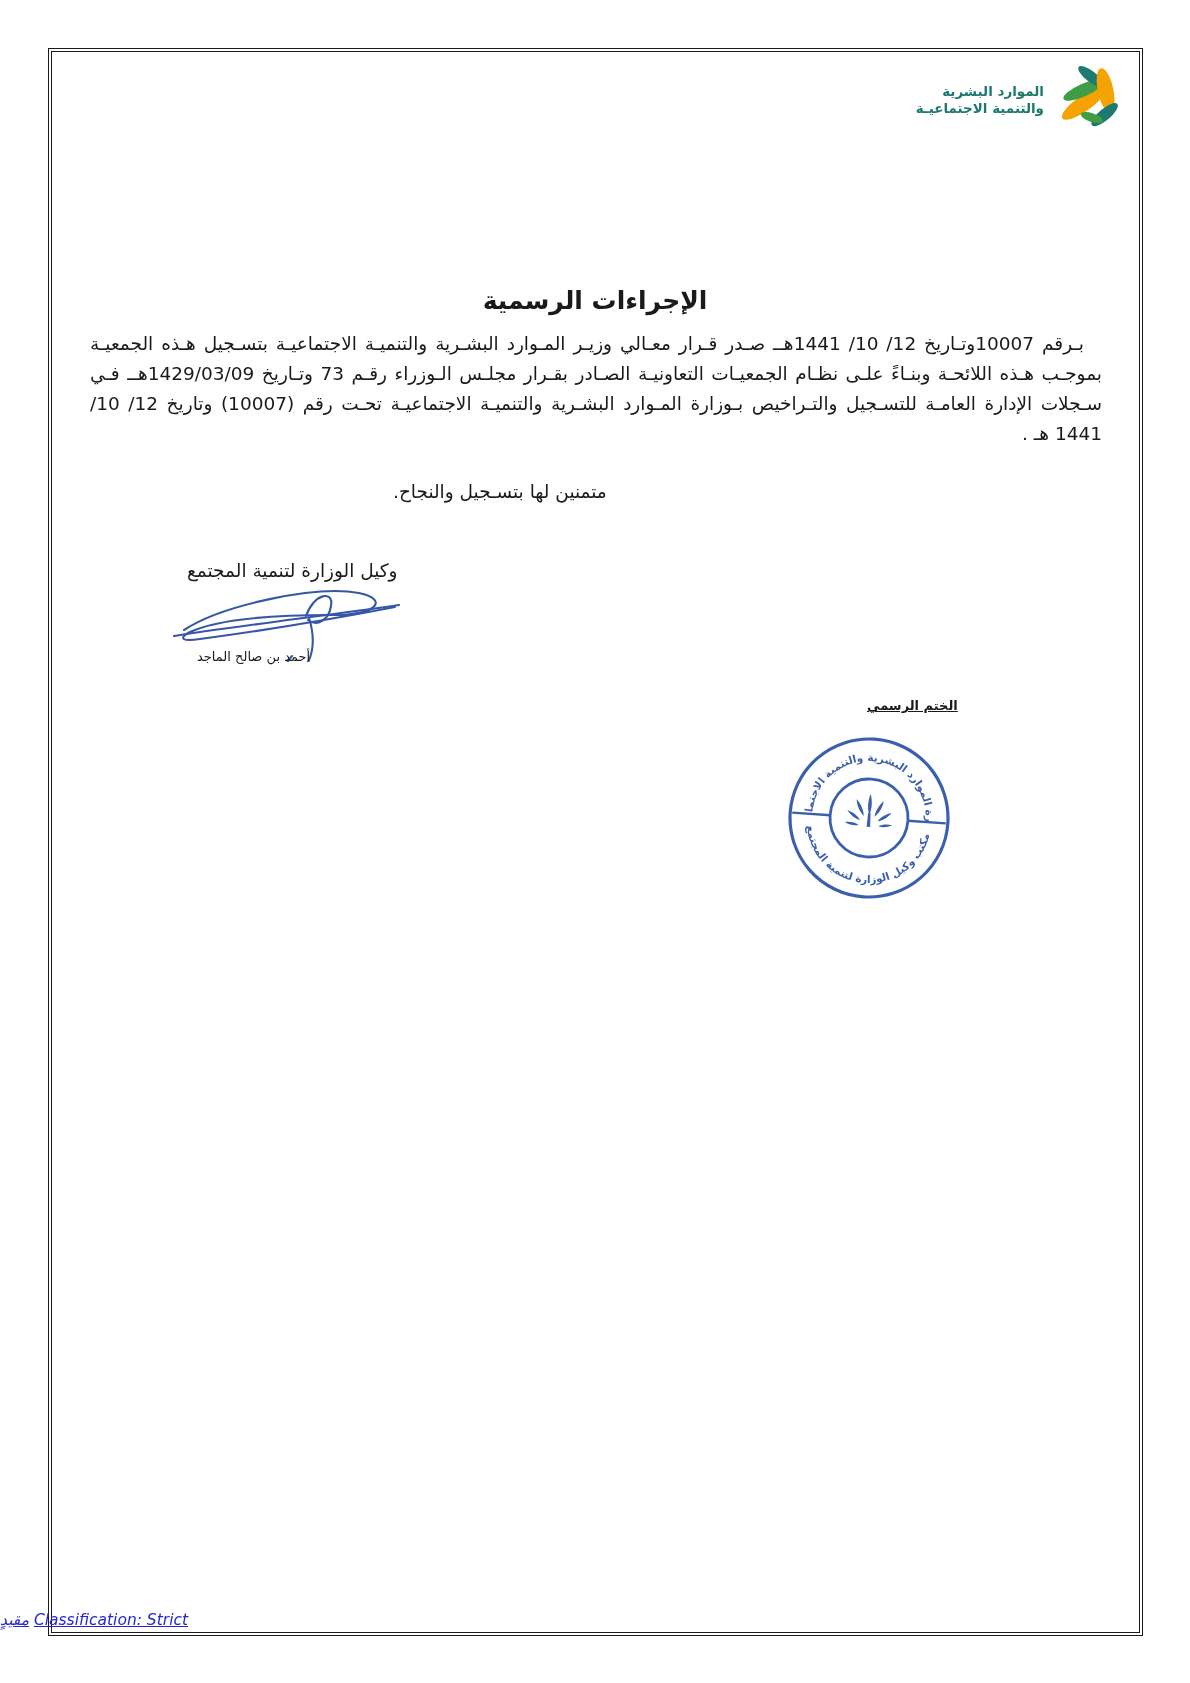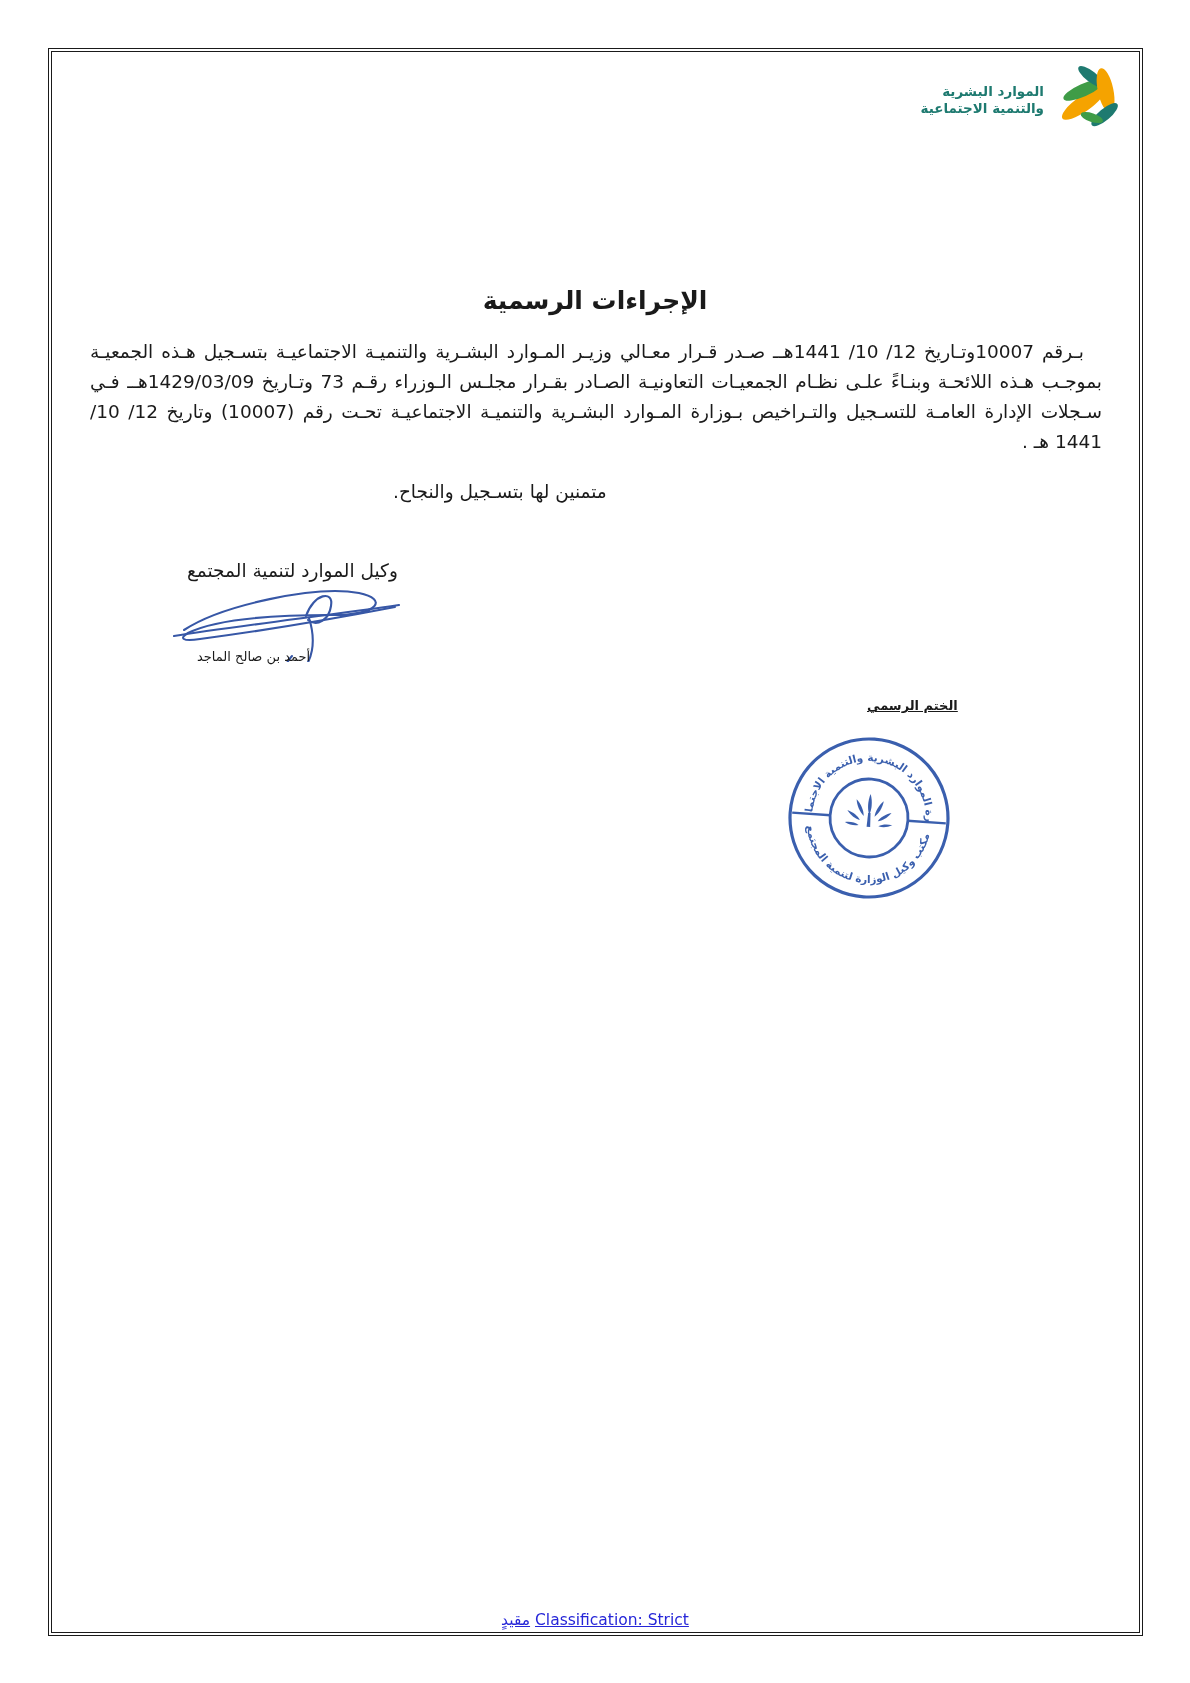--- a/index.html
+++ b/index.html
@@ -20,52 +20,52 @@
                font-size: 13.5px; line-height: 17px; white-space: nowrap; margin-left: 20px; }
   .logo-mark { width: 78px; height: 78px; flex: 0 0 auto; }
 
   
   .doc-title { position: absolute; left: 0; top: 286px; width: 100%; text-align: center;
                font-weight: bold; font-size: 25px; direction: rtl; }
 
   
   .paragraph { position: absolute; left: 90px; top: 329px; width: 1012px;
                direction: rtl; text-align: justify; font-size: 18.5px; line-height: 30px;
-               text-indent: 18px; margin-top: 8px; }
+               text-indent: 18px; }
 
   .wishes { position: absolute; left: 393px; top: 481px; font-size: 18.5px; direction: rtl; }
 
   
   .role  { position: absolute; left: 187px; top: 560px; font-size: 18.5px; direction: rtl; }
   .signature-svg { position: absolute; left: 168px; top: 578px; width: 238px; height: 84px; }
   .name  { position: absolute; left: 197px; top: 649px; font-size: 13px; direction: rtl; }
 
   
   .seal-label { position: absolute; left: 867px; top: 698px; font-size: 13px; font-weight: bold; direction: rtl; text-decoration: underline; }
   .stamp-svg  { position: absolute; left: 786px; top: 735px; width: 166px; height: 166px; }
 
   
-  .footer { position: absolute; left: 0; top: 1611px; width: 100%; text-align: center;
-            font-size: 15.5px; z-index: 5; }
+  .footer { position: absolute; left: 0; top: 1611px; width: 100%; text-align: left;
+            font-size: 15.5px; z-index: 5; font-style: italic; }
   .footer span { color: #2626d8; text-decoration: underline; }
   .footer .ar { direction: rtl; unicode-bidi: embed; }
 </style>
 </head>
 <body>
 
 <div class="page">
 
   <div class="page-border">
     <div class="inner"></div>
   </div>
 
   <div class="logo">
     <div class="logo-text">
       <div>الموارد البشرية</div>
-      <div>والتنمية الاجتماعية</div>
+      <div>والتنمية الاجتماعيـة</div>
     </div>
     <svg class="logo-mark" viewBox="0 0 80 80" aria-hidden="true">
       <g>
 
         <ellipse cx="34" cy="44" rx="26" ry="8" fill="#f5a300" transform="rotate(-35 34 44)"></ellipse>
 
         <ellipse cx="34" cy="30" rx="22" ry="6.5" fill="#3f9c47" transform="rotate(-24 34 30)"></ellipse>
 
         <ellipse cx="42" cy="16" rx="16" ry="5.5" fill="#1e7a70" transform="rotate(38 42 16)"></ellipse>
 
@@ -77,21 +77,21 @@
       </g>
     </svg>
   </div>
 
   <div class="doc-title">الإجراءات الرسمية</div>
 
   <p class="paragraph">بـرقم 10007وتـاريخ 12/ 10/ 1441هــ صـدر قـرار معـالي وزيـر المـوارد البشـرية والتنميـة الاجتماعيـة بتسـجيل هـذه الجمعيـة بموجـب هـذه اللائحـة وبنـاءً علـى نظـام الجمعيـات التعاونيـة الصـادر بقـرار مجلـس الـوزراء رقـم 73 وتـاريخ 1429/03/09هــ فـي سـجلات الإدارة العامـة للتسـجيل والتـراخيص بـوزارة المـوارد البشـرية والتنميـة الاجتماعيـة تحـت رقم (10007)  وتاريخ 12/ 10/ 1441 هـ .</p>
 
   <div class="wishes">متمنين لها بتسـجيل والنجاح.</div>
 
-  <div class="role">وكيل الموارد لتنمية المجتمع</div>
+  <div class="role">وكيل الوزارة لتنمية المجتمع</div>
 
   <svg class="signature-svg" viewBox="0 0 238 84" aria-hidden="true">
     <g fill="none" stroke="#3757a6" stroke-width="2.1" stroke-linecap="round">
       <path d="M16,52 C 54,27 148,7 191,15 C 220,21 212,37 163,37 C 112,37 50,40 20,55 C 11,60 14,64 32,61 C 92,53 170,40 227,29"></path>
       <path d="M6,58 C 62,49 162,37 231,27"></path>
       <path d="M138,38 C 146,15 166,12 163,28 C 161,42 149,49 140,42"></path>
       <path d="M141,40 C 148,62 146,86 128,97 C 117,103 113,90 124,78"></path>
     </g>
   </svg>
 

